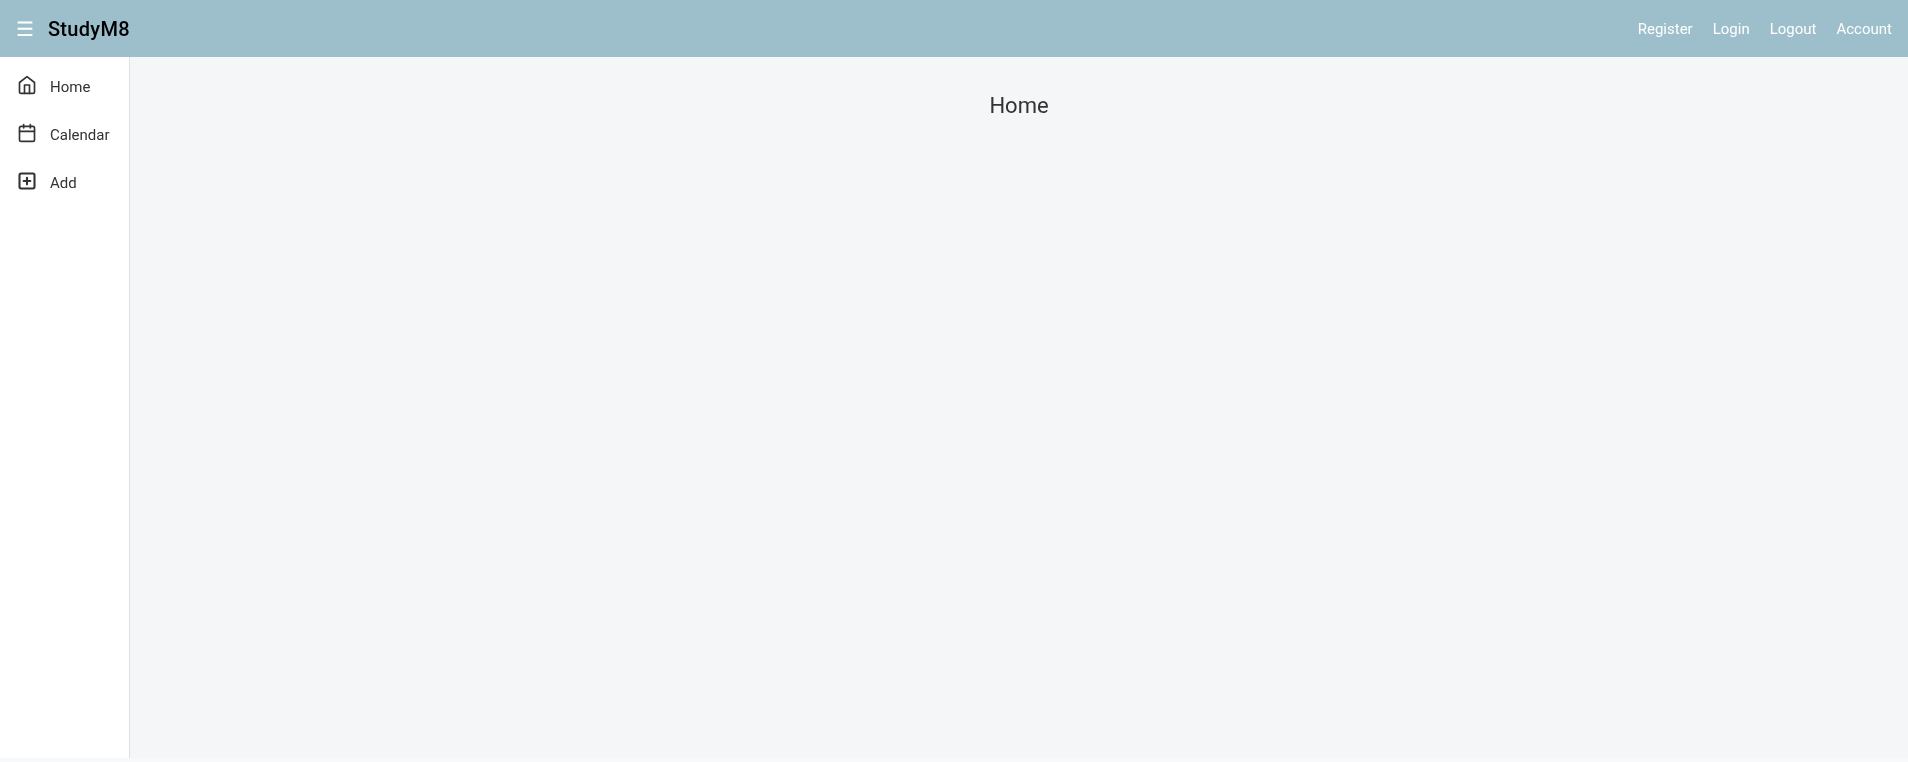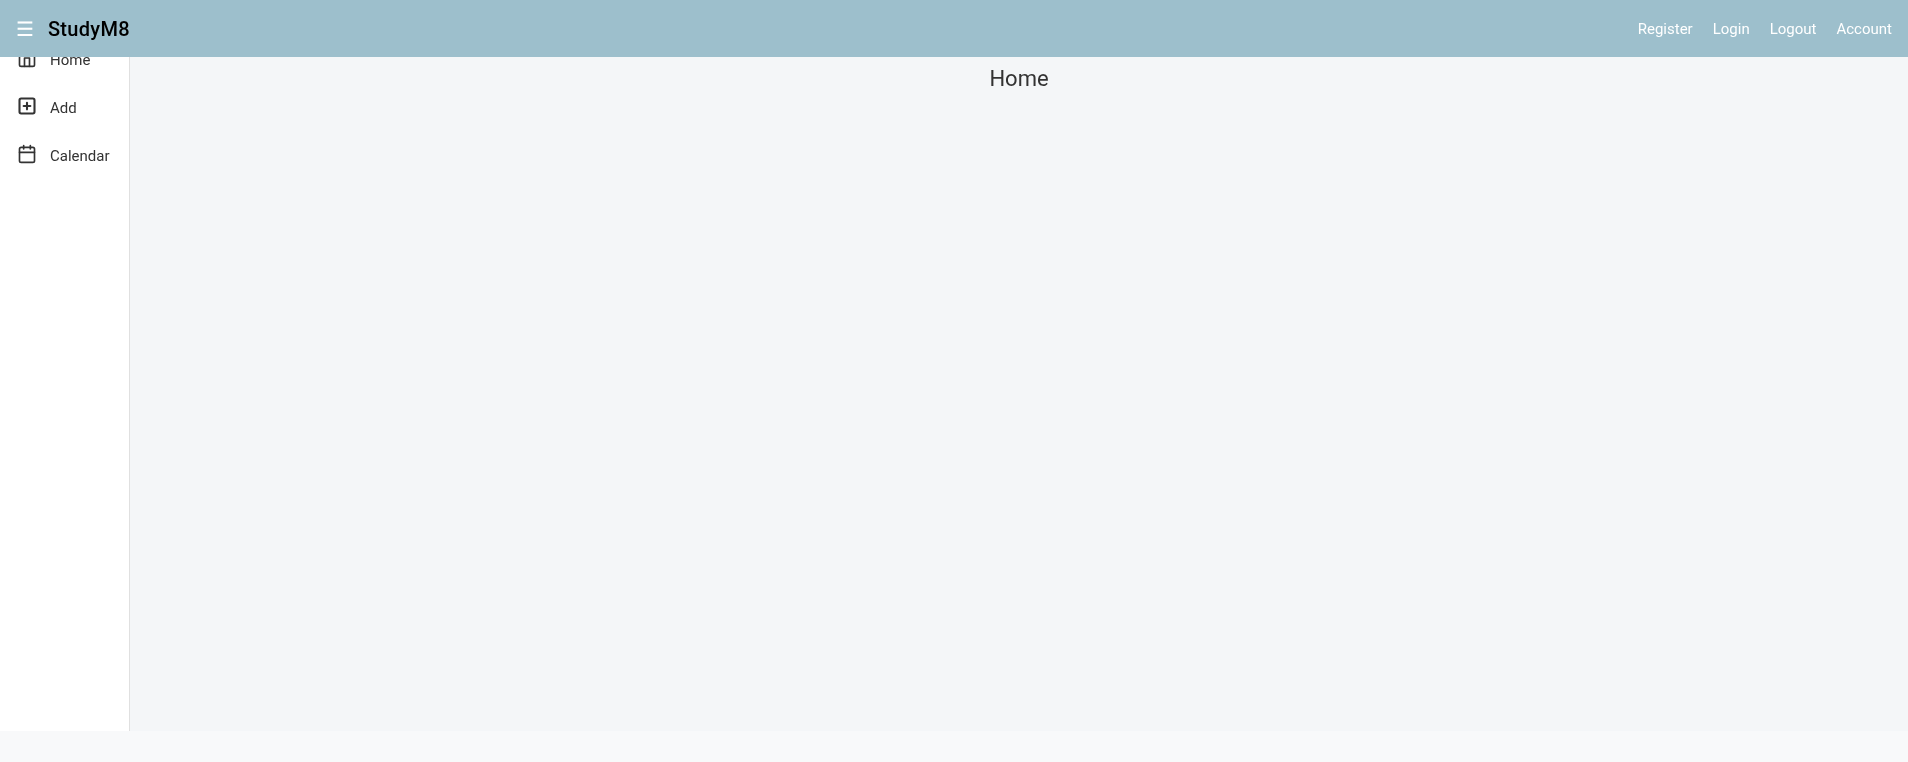--- a/index.html
+++ b/index.html
@@ -59,21 +59,21 @@
     .navbar-right a {
       color: white;
       text-decoration: none;
       font-size: 15px;
       cursor: pointer;
     }
 
     
     .app-container {
       display: flex;
-      margin-top: 26px;
+      margin-top: 53px;
       height: calc(762px - 57px);
       border-radius: 32px;
     }
 
     
     .sidebar {
       width: 130px;
       background: #ffffff;
       border-right: 1px solid #e0e0e0;
       height: 100%;
@@ -137,39 +137,39 @@
         <svg width="20" height="20" viewBox="0 0 24 24" fill="none" stroke="currentColor" stroke-width="2" stroke-linecap="round" stroke-linejoin="round">
           <path d="M3 9l9-7 9 7v11a2 2 0 0 1-2 2H5a2 2 0 0 1-2-2z"></path>
           <polyline points="9 22 9 12 15 12 15 22"></polyline>
         </svg>
       </span>
       <span>Home</span>
     </div>
 
     <div class="sidebar-item">
       <span class="sidebar-icon">
-        <svg width="20" height="20" viewBox="0 0 24 24" fill="none" stroke="currentColor" stroke-width="2.5" stroke-linecap="round" stroke-linejoin="round">
-          <rect x="3" y="3" width="18" height="18" rx="2"></rect>
-          <line x1="12" y1="8" x2="12" y2="16"></line>
-          <line x1="8" y1="12" x2="16" y2="12"></line>
-        </svg>
-      </span>
-      <span>Add</span>
-    </div>
-
-    <div class="sidebar-item">
-      <span class="sidebar-icon">
         <svg width="20" height="20" viewBox="0 0 24 24" fill="none" stroke="currentColor" stroke-width="2" stroke-linecap="round" stroke-linejoin="round">
           <rect x="3" y="4" width="18" height="18" rx="2" ry="2"></rect>
           <line x1="16" y1="2" x2="16" y2="6"></line>
           <line x1="8" y1="2" x2="8" y2="6"></line>
           <line x1="3" y1="10" x2="21" y2="10"></line>
         </svg>
       </span>
       <span>Calendar</span>
+    </div>
+
+    <div class="sidebar-item">
+      <span class="sidebar-icon">
+        <svg width="20" height="20" viewBox="0 0 24 24" fill="none" stroke="currentColor" stroke-width="2.5" stroke-linecap="round" stroke-linejoin="round">
+          <rect x="3" y="3" width="18" height="18" rx="2"></rect>
+          <line x1="12" y1="8" x2="12" y2="16"></line>
+          <line x1="8" y1="12" x2="16" y2="12"></line>
+        </svg>
+      </span>
+      <span>Add</span>
     </div>
 
   </aside>
 
   <main class="main-content">
     <h1 class="page-title">Home</h1>
   </main>
 
 </div>
 

